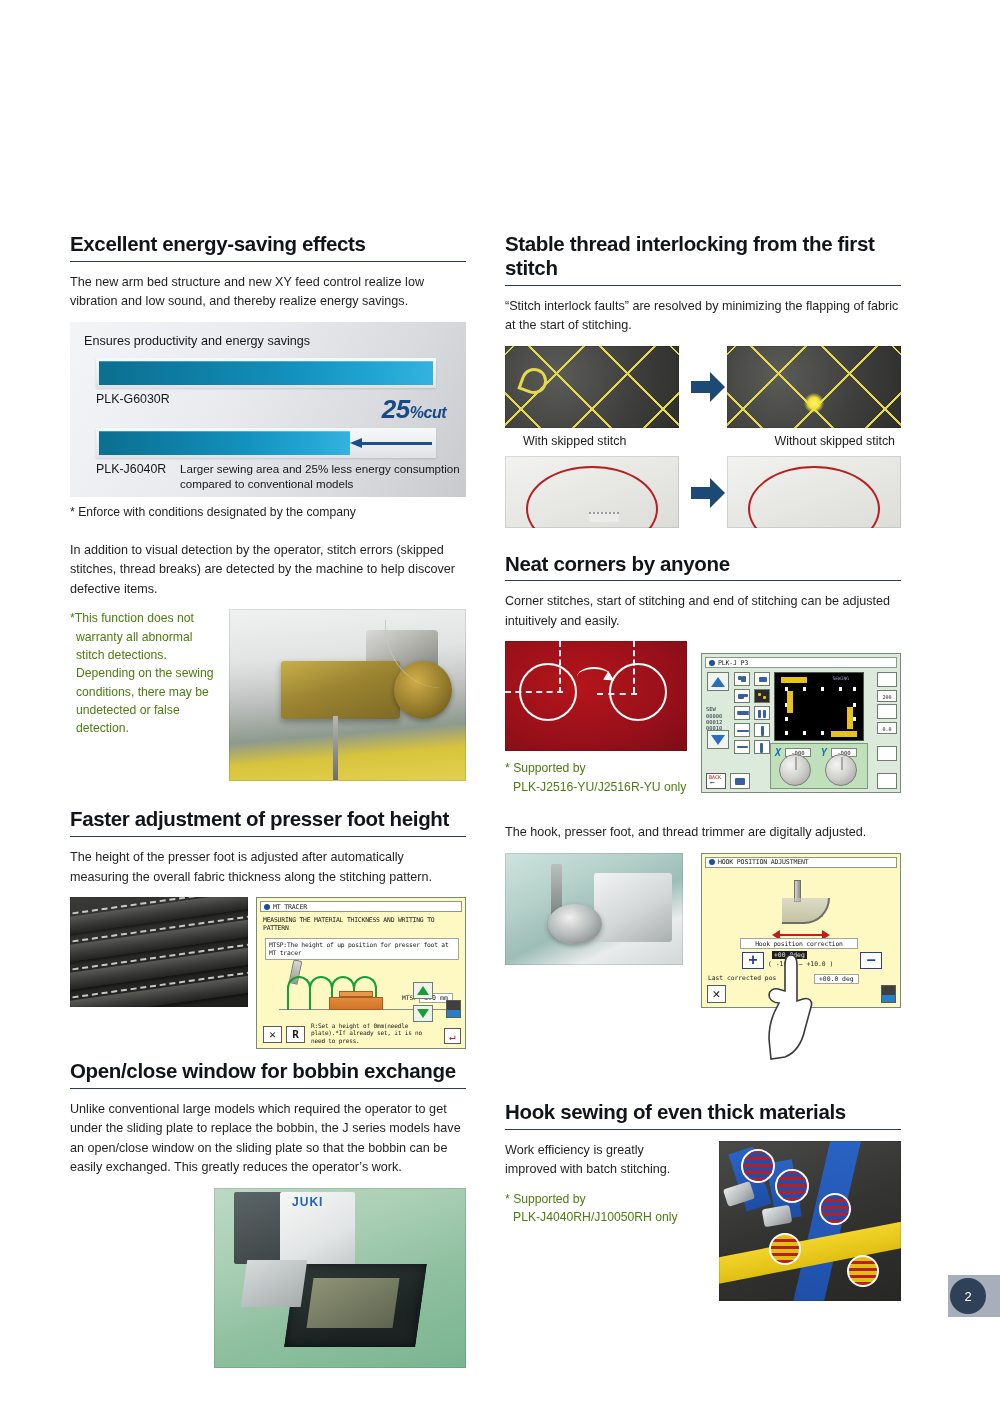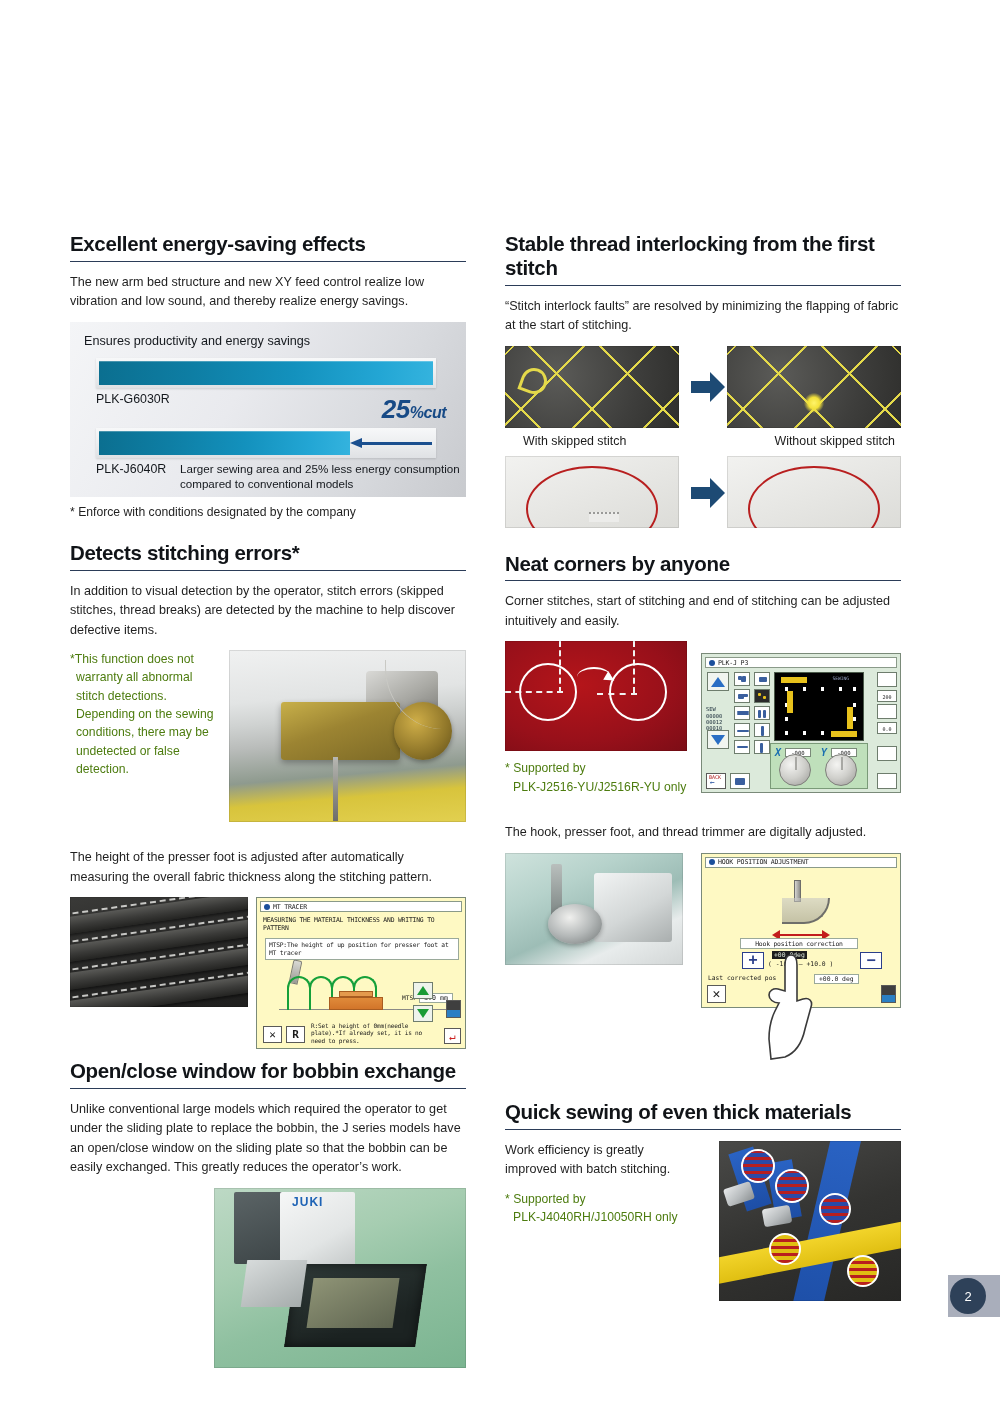--- a/index.html
+++ b/index.html
@@ -552,37 +552,37 @@
             <div class="shaft"></div>
         </div>
 
         <div class="chart-sub">Larger sewing area and 25% less energy consumption compared to conventional models</div>
       </div>
 
       <p class="chart-footnote">* Enforce with conditions designated by the company</p>
     </section>
 
     <section style="margin-top:22px">
-      <h2 class="sec-title">Detects stitching errors*</h2>
       <p class="body">In addition to visual detection by the operator, stitch errors (skipped stitches, thread breaks) are detected by the machine to help discover defective items.</p>
 
       <div style="position:relative;height:180px;">
         <p class="note indent-note" style="position:absolute;left:0;top:0;width:150px;">*This function does not warranty all abnormal stitch detections. Depending on the sewing conditions, there may be undetected or false detection.</p>
 
         <div class="photo photo-machine" style="position:absolute;left:159px;top:0;width:237px;height:172px;">
           <div class="machine-head"></div>
           <div class="machine-arm"></div>
           <div class="machine-wheel"></div>
           <div class="machine-needle"></div>
           <div class="machine-thread"></div>
         </div>
       </div>
     </section>
 
     <section style="margin-top:18px">
+      <h2 class="sec-title">Faster adjustment of presser foot height</h2>
       <p class="body">The height of the presser foot is adjusted after automatically measuring the overall fabric thickness along the stitching pattern.</p>
 
       <div style="position:relative;height:156px;">
         <div class="photo photo-seatrows" style="position:absolute;left:0;top:0;width:178px;height:110px;">
           <div class="seat-row" style="top:6px;"></div>
           <div class="seat-row" style="top:34px;"></div>
           <div class="seat-row" style="top:62px;"></div>
           <div class="seat-row" style="top:90px;"></div>
           <div class="seat-stitch" style="top:2px;"></div>
           <div class="seat-stitch" style="top:30px;"></div>
@@ -861,21 +861,21 @@
         <svg class="hand" viewBox="0 0 66 112" style="right:74px;top:96px;left:auto;">
           <path d="M30 6 C34 6 36 10 36 16 L36 52 L42 50 C48 48 52 52 50 58
                    L44 80 C41 94 34 104 24 108 L10 110 L8 90
                    C8 78 10 70 14 62 L18 54 C12 54 8 50 8 46
                    C8 42 12 39 17 40 L24 42 L24 16 C24 10 26 6 30 6 Z" fill="#ffffff" stroke="#3a3a3a" stroke-width="1.6"></path>
         </svg>
       </div>
     </section>
 
     <section style="margin-top:62px">
-      <h2 class="sec-title">Quick sewing of even thick materials</h2>
+      <h2 class="sec-title">Hook sewing of even thick materials</h2>
 
       <div style="position:relative;height:190px;">
         <div style="position:absolute;left:0;top:0;width:190px;">
           <p class="body">Work efficiency is greatly improved with batch stitching.</p>
           <p class="note">* Supported by</p>
           <p class="note" style="padding-left:8px">PLK-J4040RH/J10050RH only</p>
         </div>
 
         <div class="photo photo-strap" style="position:absolute;right:0;top:0;width:182px;height:160px;">
           <div class="strap-blue" style="left:92px;top:-10px;width:30px;height:190px;transform:rotate(13deg);"></div>

